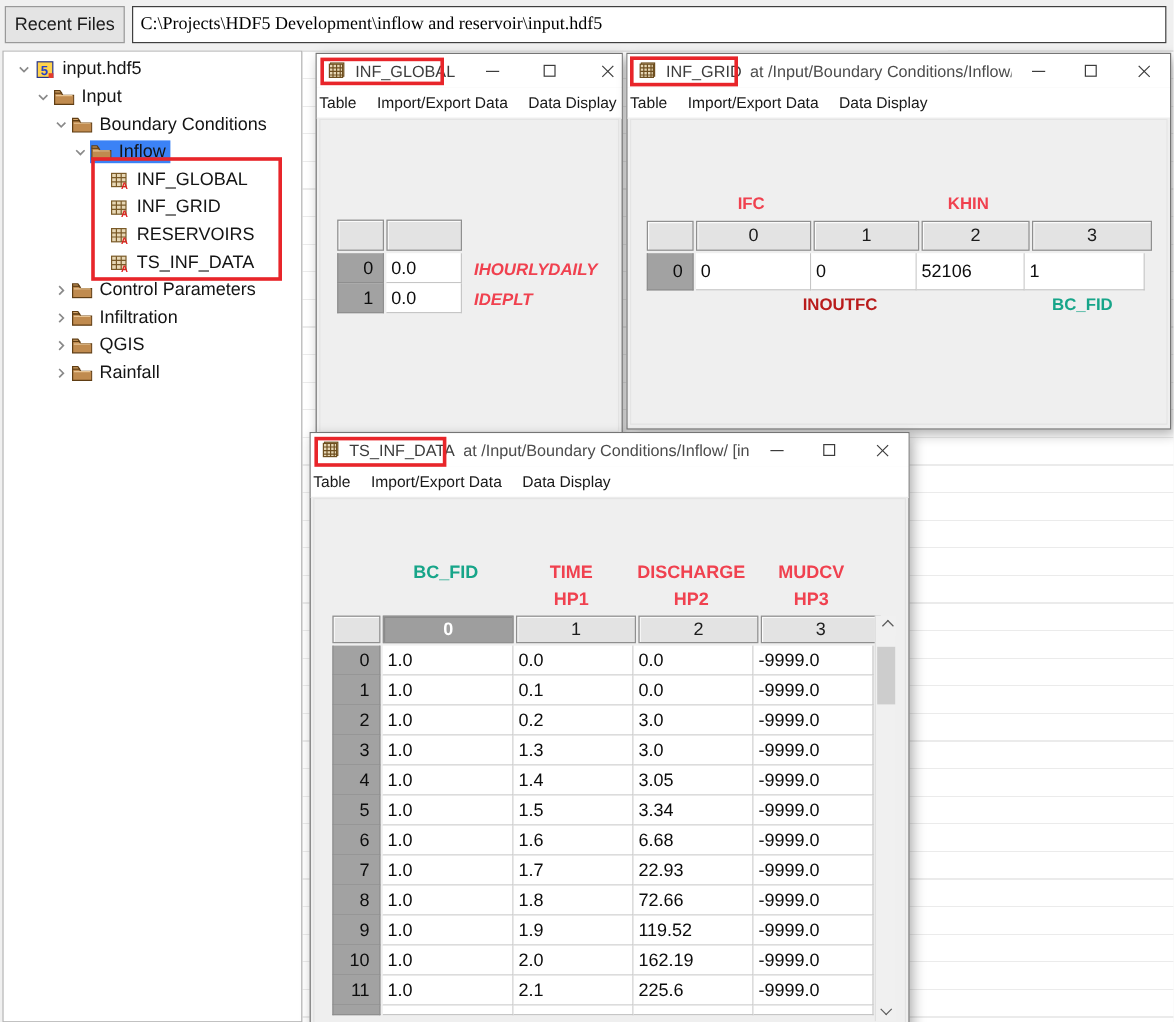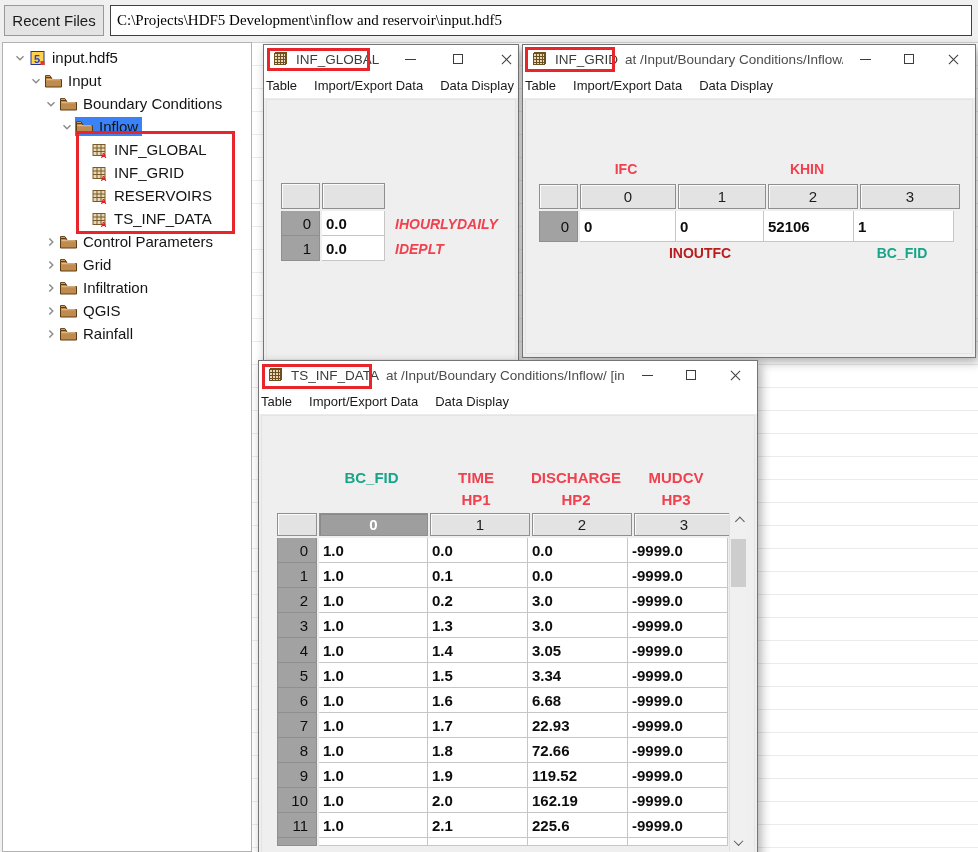--- a/index.html
+++ b/index.html
@@ -58,21 +58,21 @@
 
   
   .tbl { position:absolute; z-index:2; }
   .trow { display:flex; }
   .hcell { background:#e3e3e3; border:1px solid #8f8f8f; box-shadow:inset 1px 1px 0 #fbfbfb;
     color:#1c1c1c; font-size:15px; display:flex; align-items:center; justify-content:center; margin:0 2px 2px 0; }
   .hcell.sel { background:#9e9e9e; color:#fff; font-weight:bold; box-shadow:inset 1px 1px 0 #8a8a8a; }
   .rhead { background:#a2a2a2; border:1px solid #8f8f8f; border-top:none; color:#0d0d0d; font-size:15px;
     display:flex; align-items:center; justify-content:flex-end; padding-right:8px; margin-right:2px; }
   .vcell { background:#fff; border-right:1px solid #c6c6c6; border-bottom:1px solid #c6c6c6; color:#0d0d0d;
-    font-size:15px; display:flex; align-items:center; padding-left:4px; white-space:nowrap;font-weight:bold; }
+    font-size:15px; display:flex; align-items:center; padding-left:4px; white-space:nowrap; }
   .trow .vcell:first-of-type { border-left:1px solid #c6c6c6; }
   .row-annot { display:flex; align-items:center; margin-left:10px;font-style:italic; }
 
   
   .vscroll { position:absolute; width:17px; background:#f0f0f0; border-left:1px solid #e0e0e0; z-index:3; }
   .scroll-btn { position:absolute; left:0; width:17px; height:17px; display:flex; align-items:center; justify-content:center; background:#f0f0f0; }
   .scroll-btn.up { top:0; } .scroll-btn.down { bottom:0; }
   .scroll-thumb { position:absolute; left:1px; width:15px; background:#cdcdcd; }
   .arr { width:7px; height:7px; border-left:1.6px solid #5a5a5a; border-bottom:1.6px solid #5a5a5a; display:block; }
   .arr.up { transform:rotate(135deg) translate(-1px,-1px); } .arr.down { transform:rotate(-45deg) translate(1px,-1px); }
@@ -217,37 +217,20 @@
         </span>
         <span class="row-core">
           <span class="ticon">
             <svg viewBox="0 0 17 15" width="17" height="15">
               <path d="M.5 4.5h5.4l1.6 2h9v7.5H.5z" fill="#c08b4f" stroke="#5f3d13"></path>
               <path d="M.5 4.5V2.6h4.4l1.4 1.9z" fill="#d9a86d" stroke="#5f3d13"></path>
               <path d="M1.5 6.7h14" stroke="#e8c493"></path>
             </svg>
           </span>
           <span>Control Parameters</span>
-        </span>
-      </div>
-      <div class="tree-row" style="padding-left: 39px;">
-        <span class="chev">
-          <svg viewBox="0 0 12 12" width="12" height="12">
-            <path d="M4.3 2.5 7.8 6 4.3 9.5" fill="none" stroke="#8a8a8a" stroke-width="1.4"></path>
-          </svg>
-        </span>
-        <span class="row-core">
-          <span class="ticon">
-            <svg viewBox="0 0 17 15" width="17" height="15">
-              <path d="M.5 4.5h5.4l1.6 2h9v7.5H.5z" fill="#c08b4f" stroke="#5f3d13"></path>
-              <path d="M.5 4.5V2.6h4.4l1.4 1.9z" fill="#d9a86d" stroke="#5f3d13"></path>
-              <path d="M1.5 6.7h14" stroke="#e8c493"></path>
-            </svg>
-          </span>
-          <span>Grid</span>
         </span>
       </div>
       <div class="tree-row" style="padding-left: 39px;">
         <span class="chev">
           <svg viewBox="0 0 12 12" width="12" height="12">
             <path d="M4.3 2.5 7.8 6 4.3 9.5" fill="none" stroke="#8a8a8a" stroke-width="1.4"></path>
           </svg>
         </span>
         <span class="row-core">
           <span class="ticon">

